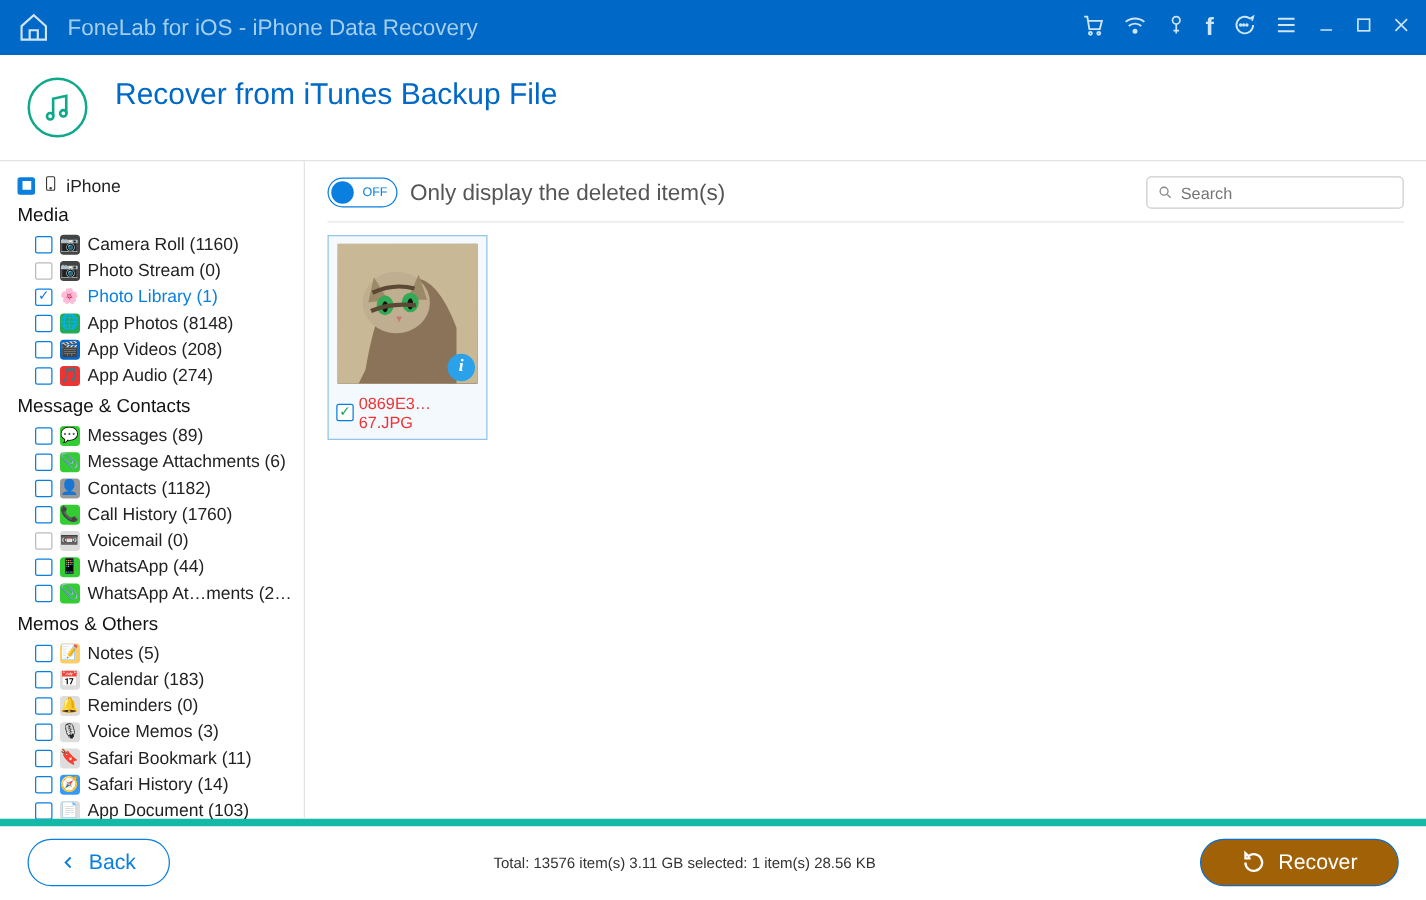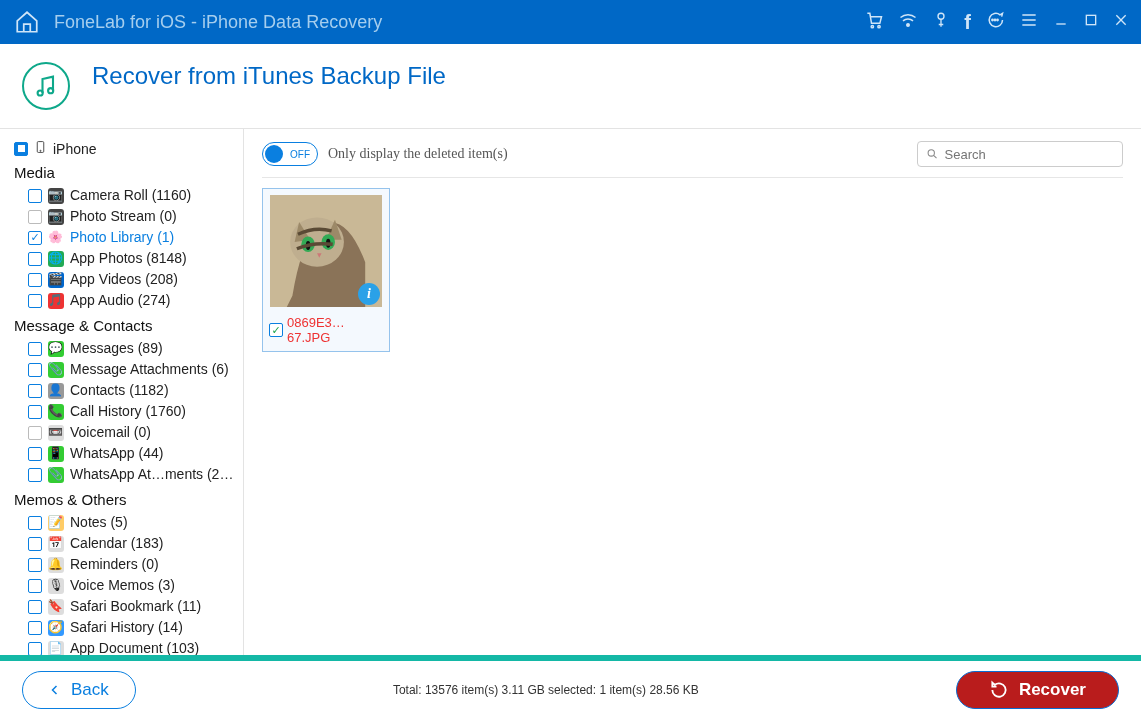--- a/index.html
+++ b/index.html
@@ -71,21 +71,21 @@
 .toolbar {
   display: flex; align-items: center; gap: 10px; margin-bottom: 10px;
   border-bottom: 1px solid #e6e6e6; padding-bottom: 10px;
 }
 .toggle {
   width: 56px; height: 24px; border: 1px solid #0a7fe0; border-radius: 12px;
   position: relative; background: #fff; display:flex; align-items:center; justify-content:flex-end;
   font-size: 10px; color:#0a7fe0; padding-right:7px; cursor:pointer;
 }
 .toggle .knob { position:absolute; left:2px; top:2px; width:18px; height:18px; background:#0a7fe0; border-radius:50%; }
-.toolbar .toggle-label { font-size: 14px; color: #555; font-family: Liberation Serif, serif; }
+.toolbar .toggle-label { font-size: 18px; color: #555; }
 .search-box {
   margin-left: auto; width: 206px; height: 26px; border:1px solid #ccc; border-radius: 4px;
   display:flex; align-items:center; padding: 0 8px; gap:6px;
 }
 .search-box input { border:none; outline:none; font-size:13px; width:100%; color:#999; }
 
 .grid { display:flex; flex-wrap:wrap; gap:14px; }
 .thumb {
   width: 128px; border:1px solid #95c3ec; background:#f4f9fe; padding:6px;
   display:flex; flex-direction:column; align-items:center; position:relative;
@@ -107,21 +107,21 @@
 
 .footer {
   height: 64px; border-top: 6px solid #14b8a6;
   display:flex; align-items:center; padding: 13px 22px; gap: 20px;
 }
 .btn {
   height: 38px; border: 1.5px solid #0a7fe0; border-radius: 19px;
   display:flex; align-items:center; justify-content:center; gap:10px;
   padding: 0 26px; font-size: 17px; cursor:pointer; background:#fff; color:#0a7fe0;
 }
-.btn.primary { background: #b91c1c; color:#fff; border-color:#0a6cd0; padding: 0 32px; font-weight: bold; }
+.btn.primary { background: #a16207; color:#fff; border-color:#0a6cd0; padding: 0 32px; }
 .footer .status { flex:1; text-align:center; color:#333; font-size:12px; }
 </style>
 </head>
 <body>
 
 <div class="titlebar">
   <span class="home-icon">
     <svg viewBox="0 0 24 24" width="26" height="26" fill="none" stroke="#cfe5f8" stroke-width="1.6">
         <path d="M3 11 L12 3 L21 11 V21 H3 Z"></path>
         <path d="M9 21 V14 H15 V21"></path>

